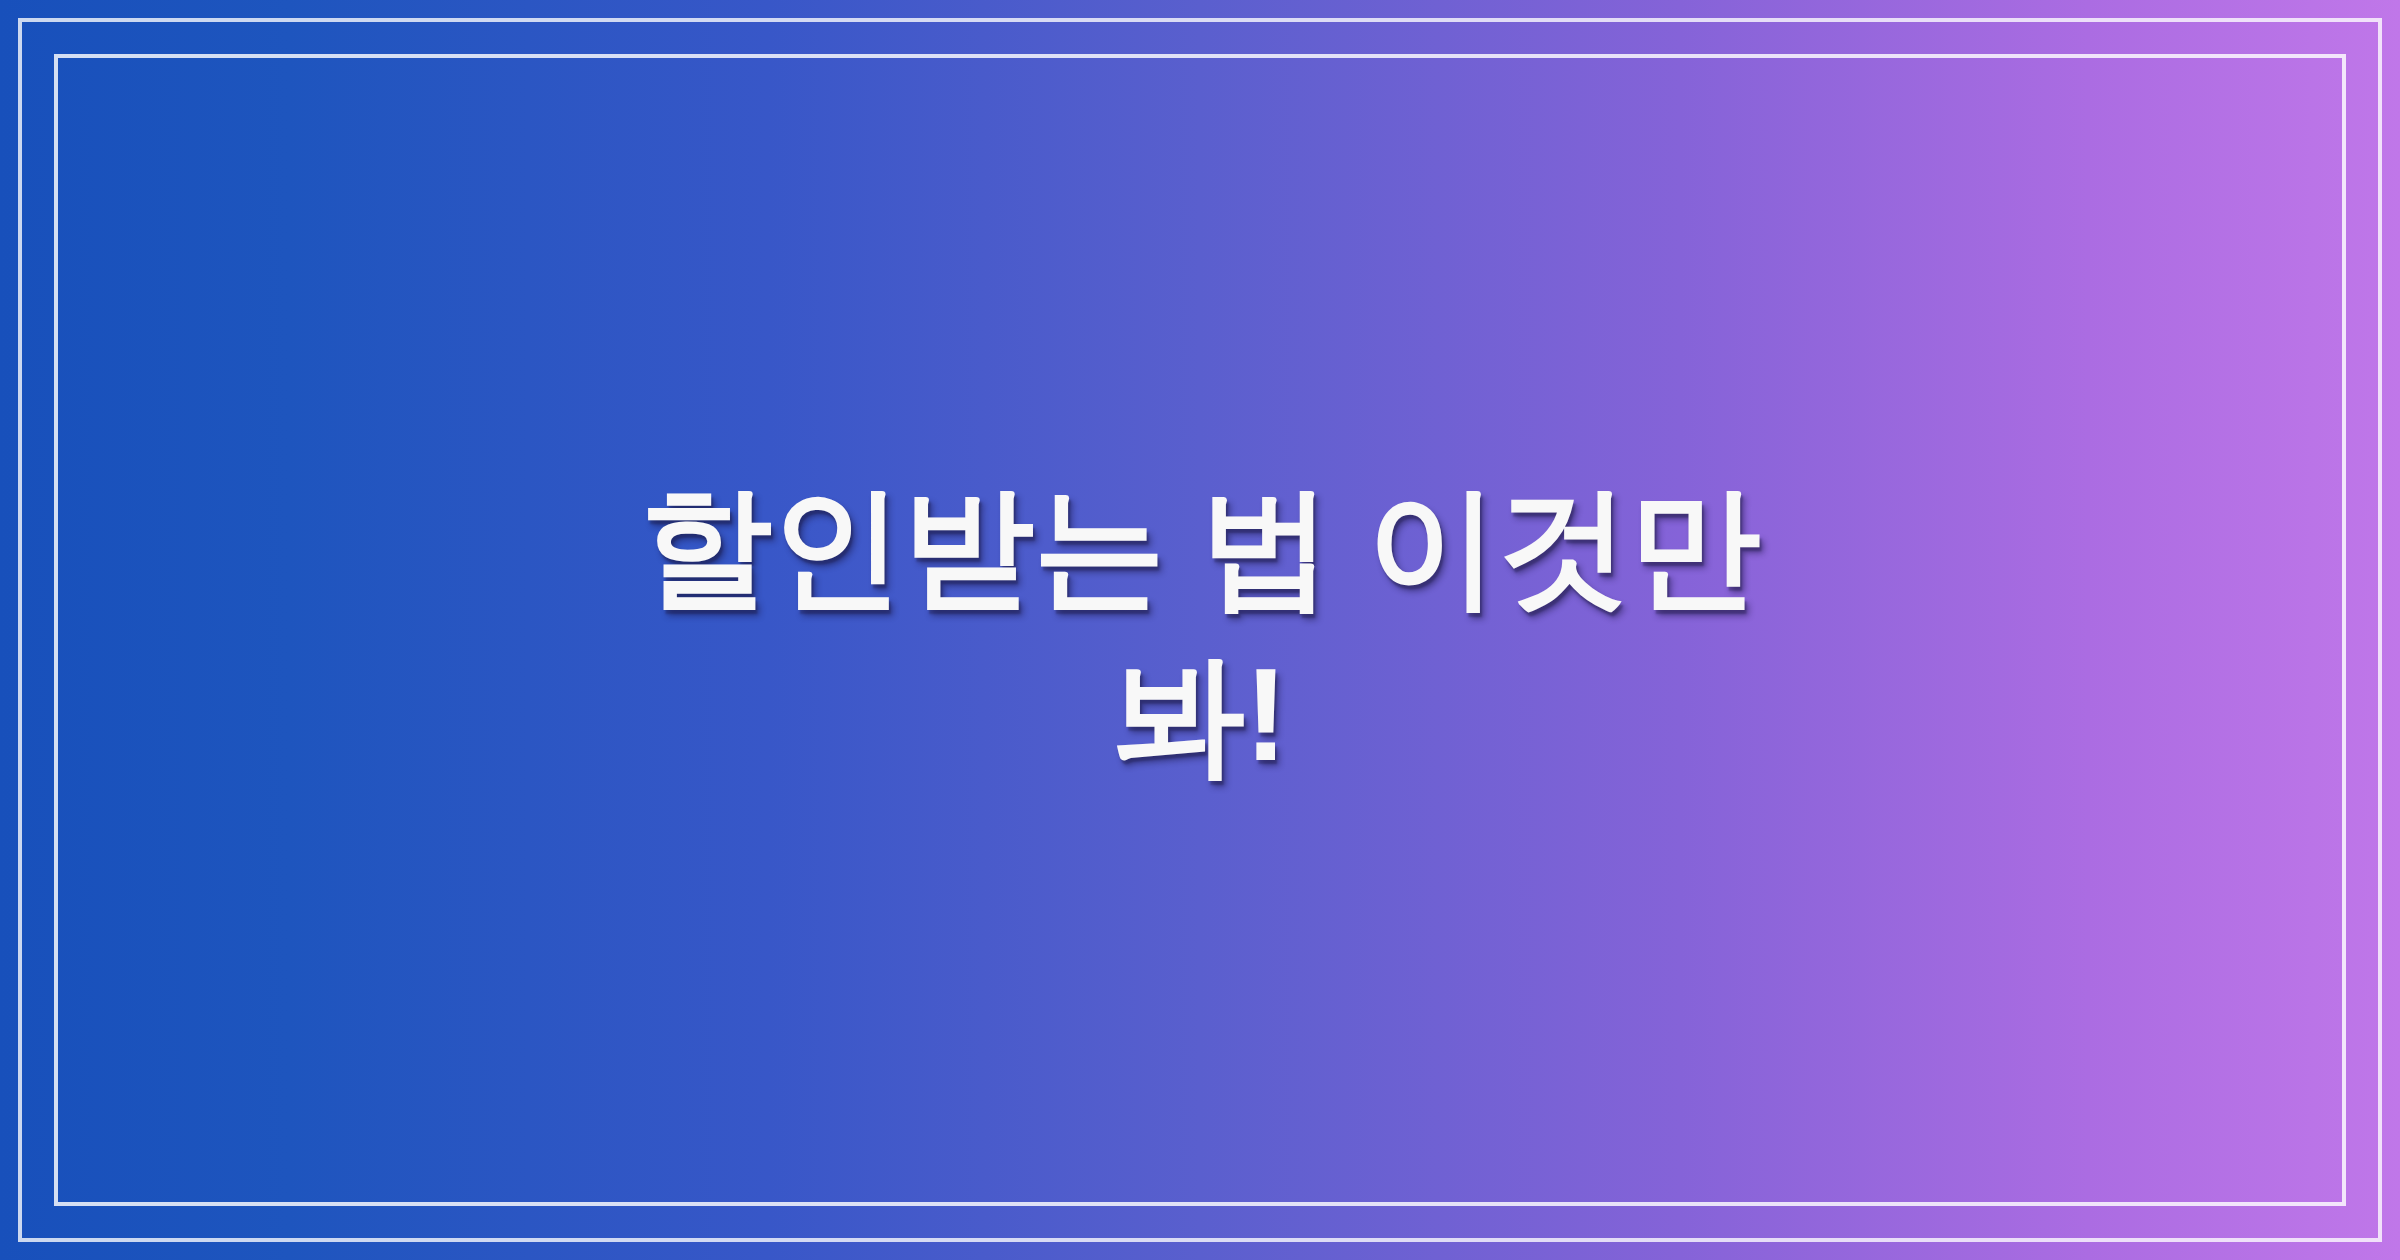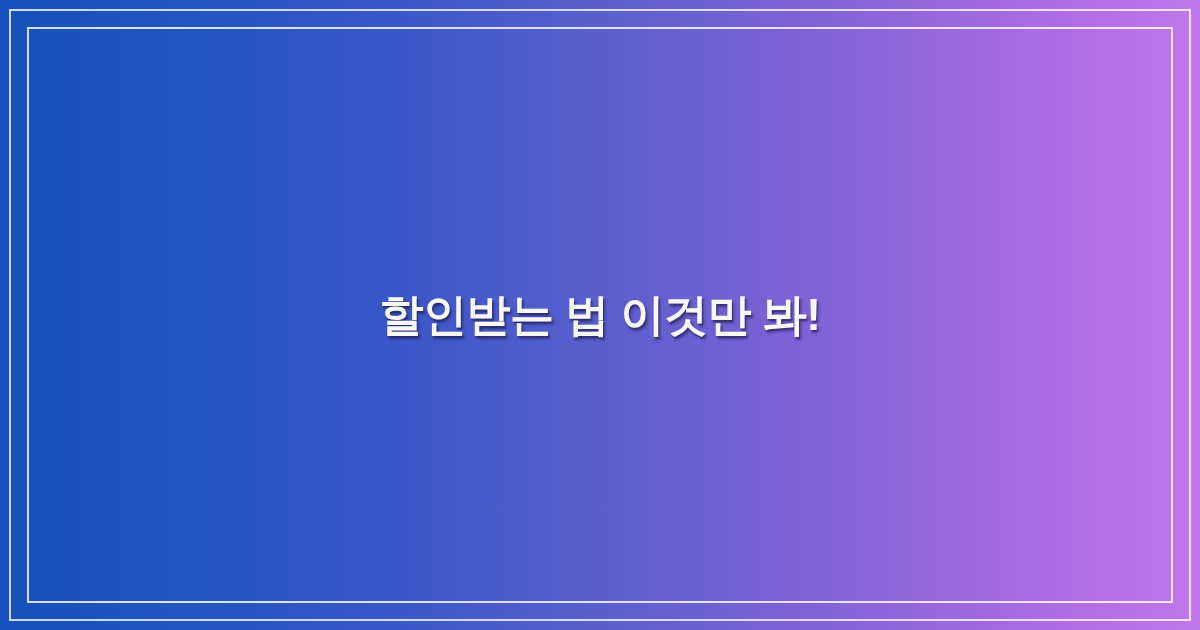--- a/index.html
+++ b/index.html
@@ -66,21 +66,21 @@
     align-items: center;
     justify-content: center;
     padding: 0 120px;
     box-sizing: border-box;
   }
 
   .headline {
     margin: 0;
     max-width: 620px;
     text-align: center;
-    font-size: 44px;
+    font-size: 66px;
     line-height: 1.28;
     font-weight: 700;
     letter-spacing: -0.5px;
     color: #f8f8f8;
     word-break: keep-all;
     text-shadow:
       2px 3px 3px rgba(22, 18, 60, 0.45),
       1px 2px 1px rgba(30, 25, 70, 0.35);
   }
 </style>

